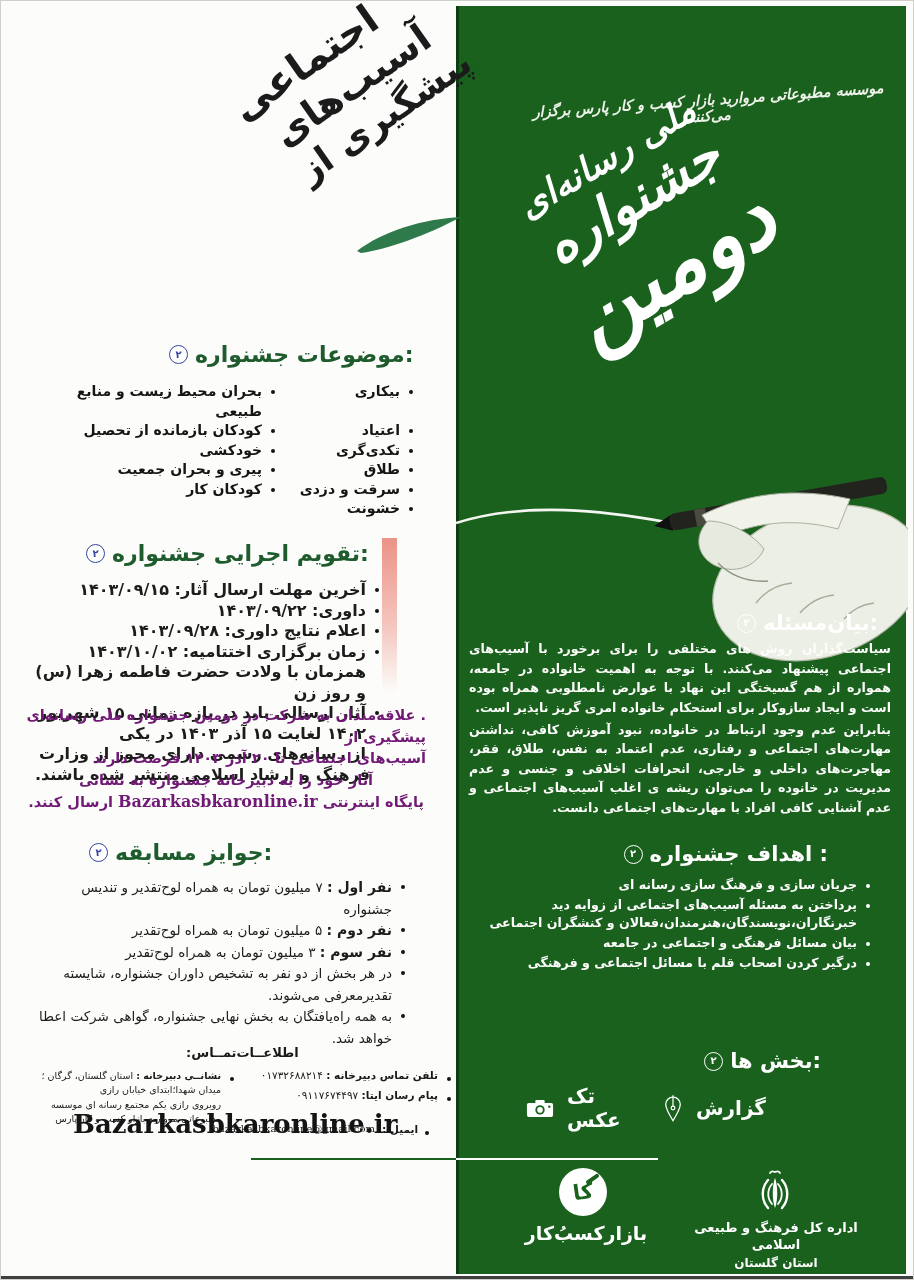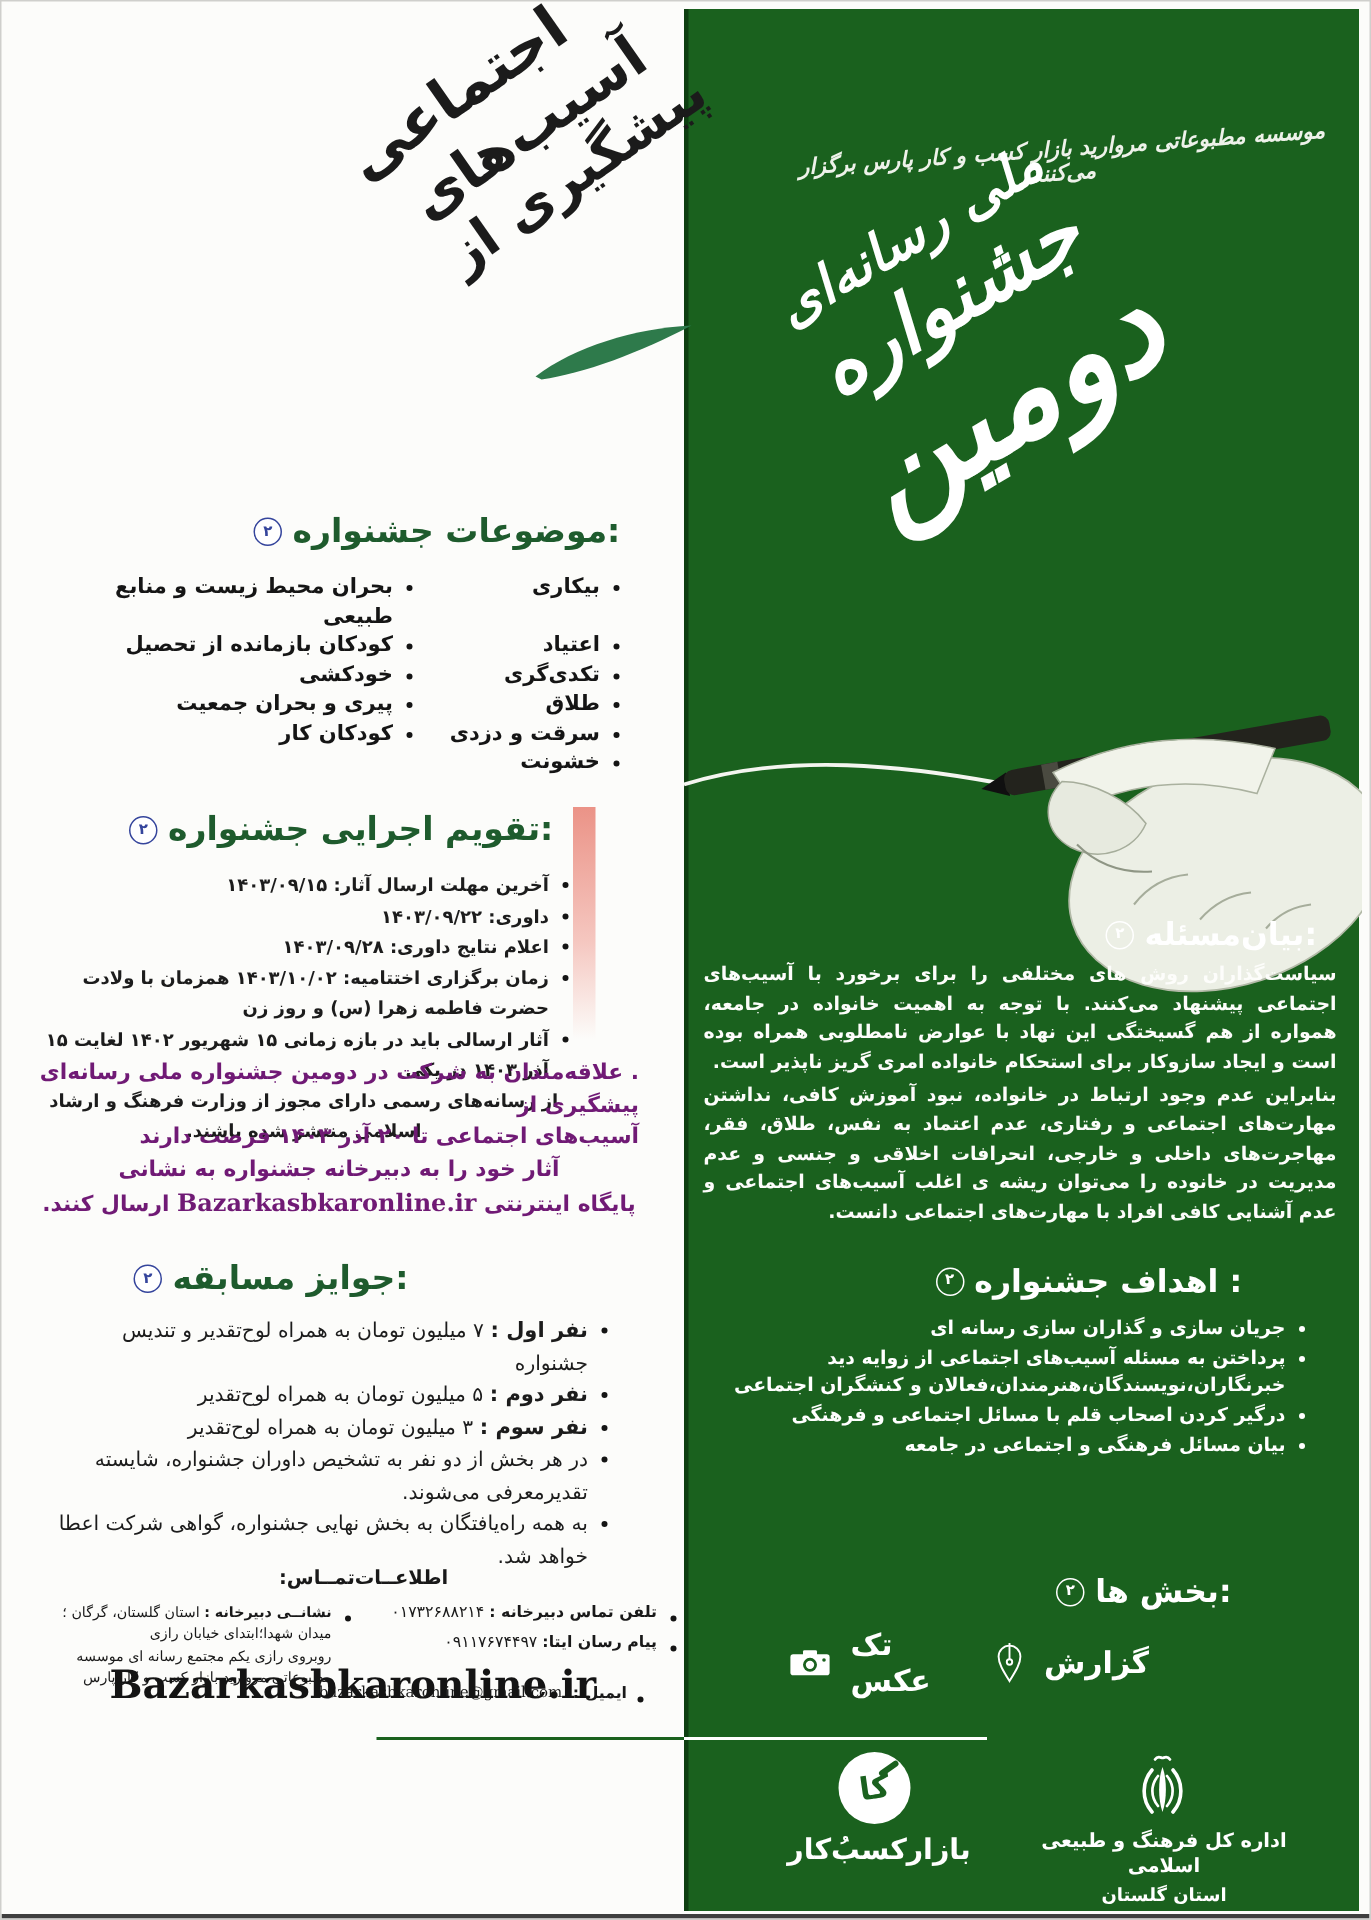--- a/index.html
+++ b/index.html
@@ -74,21 +74,21 @@
   .swoosh{position:absolute;left:352px;top:210px;width:112px;height:46px}
 
   .topics-grid{position:absolute;left:38px;top:381px;width:374px}
   .topics-row{display:flex;direction:rtl;font-weight:bold;font-size:14px;color:#151515;line-height:19.5px}
   .cell{display:flex;direction:rtl;gap:9px}
   .cell-r{width:138px}
   .cell-l{flex:1}
 
   .red-bar{position:absolute;left:381px;top:537px;width:15px;height:163px;
            background:linear-gradient(to bottom,#eb9387 0%,#f5c7c0 55%,rgba(255,255,255,0) 95%)}
-  .cal-list{position:absolute;left:25px;top:579px;width:353px;font-size:12px;font-weight:bold;color:#1c1c1c}
+  .cal-list{position:absolute;left:25px;top:579px;width:353px;font-size:16px;font-weight:bold;color:#1c1c1c}
   .cal-list .li{line-height:20.5px;justify-content:flex-start}
   .cal-cont{text-align:center;line-height:20.5px}
 
   .part{position:absolute;left:25px;top:704px;width:400px;font-size:14.5px;font-weight:bold;color:#701a75}
   .part p{line-height:21.5px}
   .part .r{text-align:right}
   .part .c{text-align:center}
 
   .prizes-list{position:absolute;left:30px;top:876px;width:374px;font-size:13.5px;color:#1c1c1c}
   .prizes-list .li{line-height:21.5px}
@@ -149,33 +149,33 @@
       <p>بنابراین عدم وجود ارتباط در خانواده، نبود آموزش کافی، نداشتن مهارت‌های اجتماعی و رفتاری، عدم اعتماد به نفس، طلاق، فقر، مهاجرت‌های داخلی و خارجی، انحرافات اخلاقی و جنسی و عدم مدیریت در خانوده را می‌توان ریشه ی اغلب آسیب‌های اجتماعی و عدم آشنایی کافی افراد با مهارت‌های اجتماعی دانست.</p>
     </div>
 
     <div class="sec-title" style="top:836px;right:78px">
       <span class="badge g">۲</span>
       <span class="t-g">اهداف جشنواره :</span>
     </div>
     <div class="goals">
       <div class="li">
           <span class="dt g"></span>
-          <span>جریان سازی و گذاران سازی رسانه ای</span>
+          <span>جریان سازی و فرهنگ سازی رسانه ای</span>
         </div>
       <div class="li">
           <span class="dt g"></span>
           <span>پرداختن به مسئله آسیب‌های اجتماعی از زوایه دید خبرنگاران،نویسندگان،هنرمندان،فعالان و کنشگران اجتماعی</span>
         </div>
       <div class="li">
           <span class="dt g"></span>
-          <span>درگیر کردن اصحاب قلم با مسائل اجتماعی و فرهنگی</span>
+          <span>بیان مسائل فرهنگی و اجتماعی در جامعه</span>
         </div>
       <div class="li">
           <span class="dt g"></span>
-          <span>بیان مسائل فرهنگی و اجتماعی در جامعه</span>
+          <span>درگیر کردن اصحاب قلم با مسائل اجتماعی و فرهنگی</span>
         </div>
     </div>
 
     <div class="sec-title" style="top:1043px;right:85px">
       <span class="badge g">۲</span>
       <span class="t-g">بخش ها:</span>
     </div>
     <div class="sections-row">
       <div class="sec-item">
         <span class="icn">

